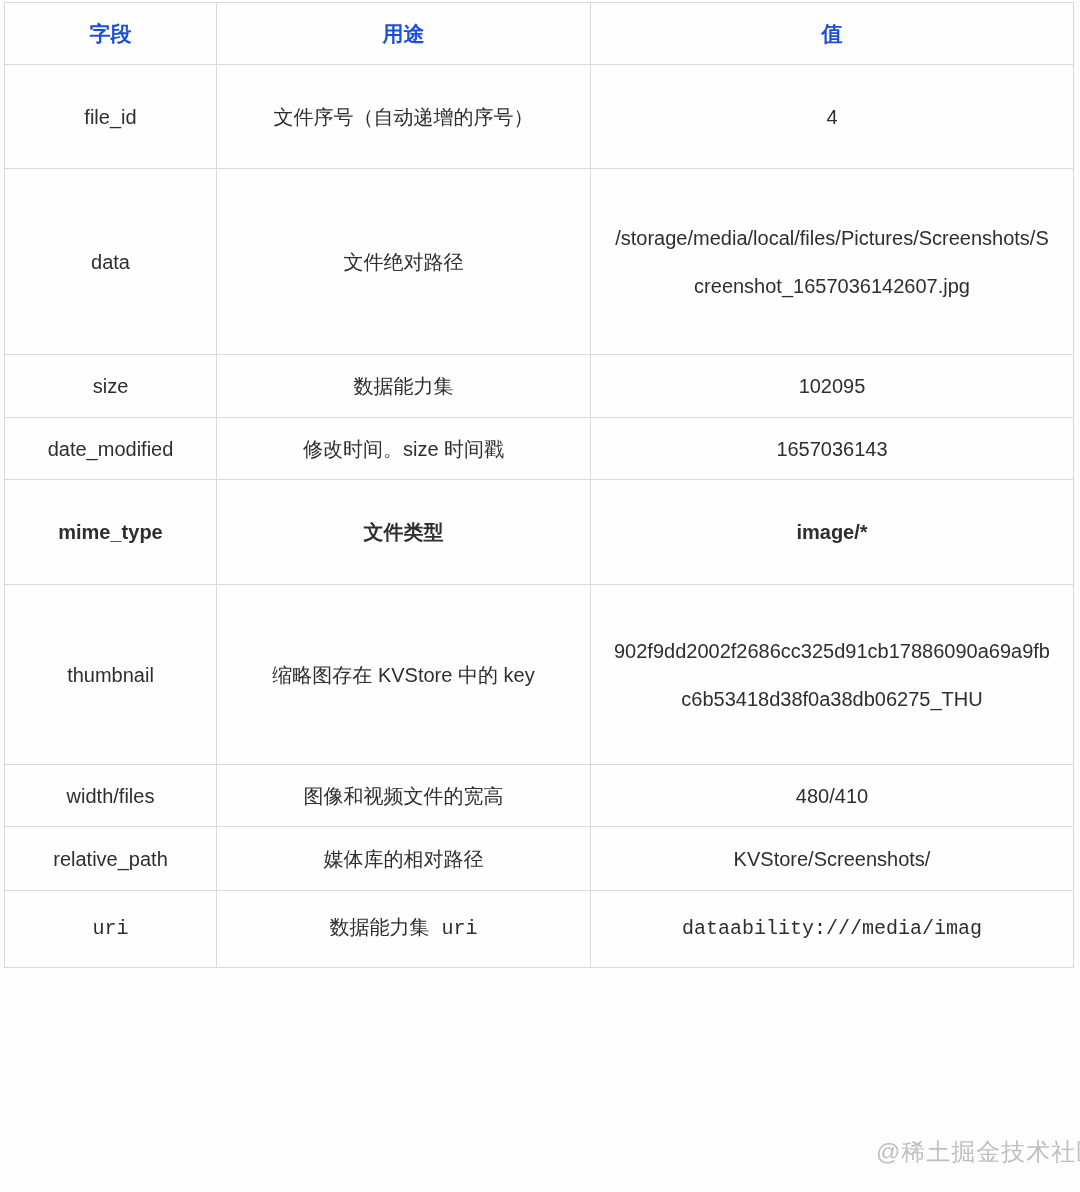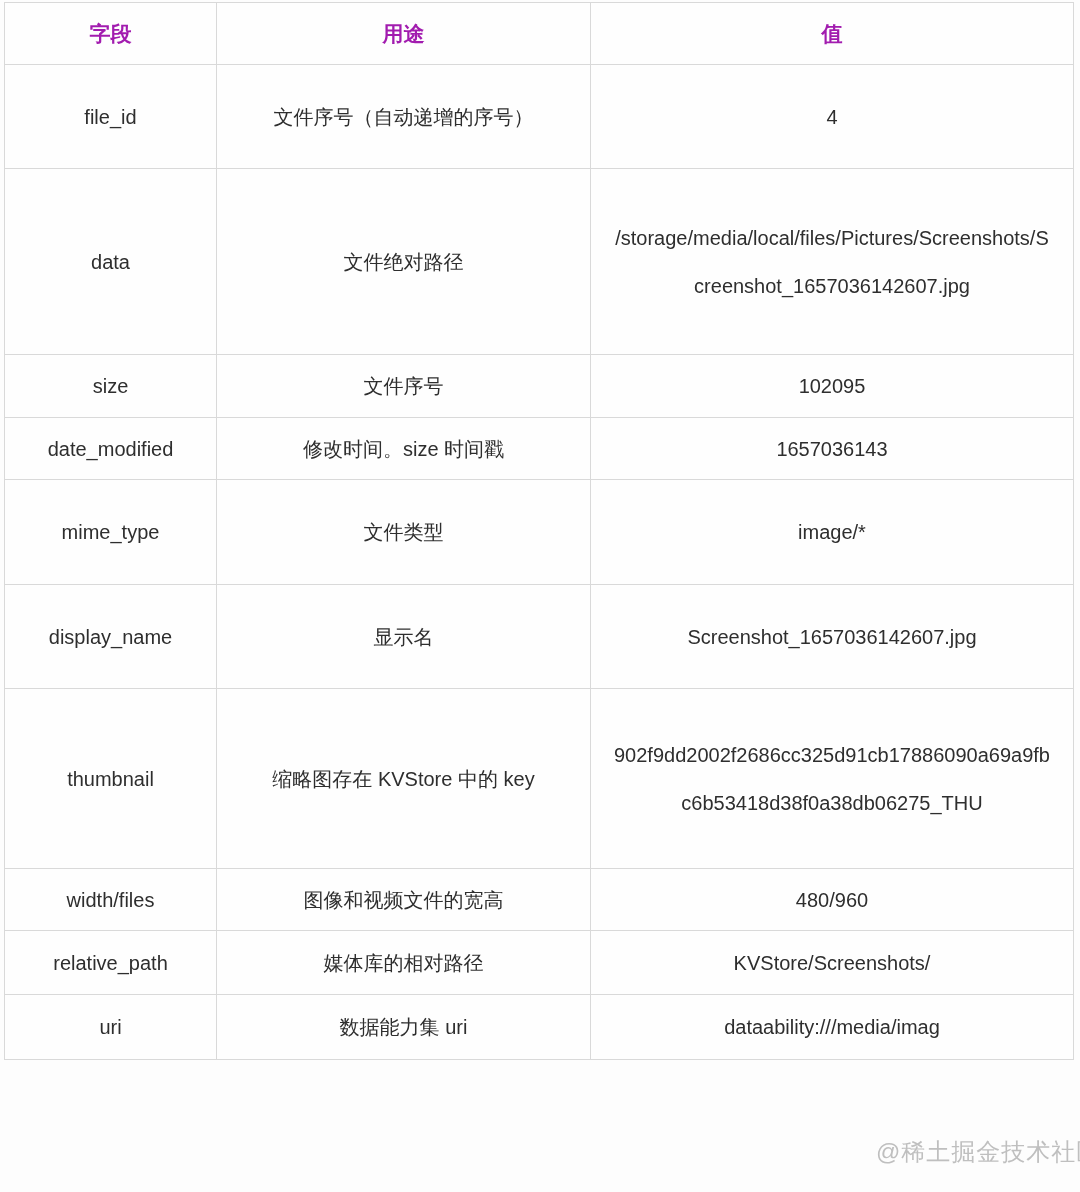--- a/index.html
+++ b/index.html
@@ -29,41 +29,41 @@
   th, td {
     border: 1px solid #d9d9d9;
     text-align: center;
     vertical-align: middle;
     font-size: 20px;
     background: #fefefe;
   }
   th {
     font-weight: bold;
     font-size: 21px;
-    color: #a21caf;
+    color: #1d4ed8;
   }
   td.value {
     padding: 0 22px;
     word-break: break-all;
     line-height: 2.4;
   }
   td.fieldcol, td.purpose {
     padding: 0 22px;
     line-height: 1.5;
   }
   
   tr.hh   { height: 62px; }
   tr.h104 { height: 104px; }
   tr.h186 { height: 186px; }
   tr.h63  { height: 63px; }
   tr.h64  { height: 64px; }
   tr.h62  { height: 62px; }
-  tr.h105 { height: 105px; }
+  tr.h105 { height: 105px; font-weight: bold; }
   tr.h180 { height: 180px; }
-  tr.h65  { height: 65px; }
+  tr.h65  { height: 77px; font-family: Liberation Mono, monospace; }
   .watermark {
     position: absolute;
     left: 876px;
     top: 1136px;
     font-size: 24px;
     color: #b5b5b5;
     opacity: 0.85;
     white-space: nowrap;
     z-index: 2;
     pointer-events: none;
@@ -93,47 +93,42 @@
         <td class="purpose">文件序号（自动递增的序号）</td>
         <td class="value">4</td>
       </tr>
       <tr class="h186">
         <td class="fieldcol">data</td>
         <td class="purpose">文件绝对路径</td>
         <td class="value">/storage/media/local/files/Pictures/Screenshots/Screenshot_1657036142607.jpg</td>
       </tr>
       <tr class="h63">
         <td class="fieldcol">size</td>
-        <td class="purpose">文件序号</td>
+        <td class="purpose">数据能力集</td>
         <td class="value">102095</td>
       </tr>
       <tr class="h62">
         <td class="fieldcol">date_modified</td>
         <td class="purpose">修改时间。size 时间戳</td>
         <td class="value">1657036143</td>
       </tr>
       <tr class="h105">
         <td class="fieldcol">mime_type</td>
         <td class="purpose">文件类型</td>
         <td class="value">image/*</td>
       </tr>
-      <tr class="h104">
-        <td class="fieldcol">display_name</td>
-        <td class="purpose">显示名</td>
-        <td class="value">Screenshot_1657036142607.jpg</td>
-      </tr>
       <tr class="h180">
         <td class="fieldcol">thumbnail</td>
         <td class="purpose">缩略图存在 KVStore 中的 key</td>
         <td class="value">902f9dd2002f2686cc325d91cb17886090a69a9fbc6b53418d38f0a38db06275_THU</td>
       </tr>
       <tr class="h62">
         <td class="fieldcol">width/files</td>
         <td class="purpose">图像和视频文件的宽高</td>
-        <td class="value">480/960</td>
+        <td class="value">480/410</td>
       </tr>
       <tr class="h64">
         <td class="fieldcol">relative_path</td>
         <td class="purpose">媒体库的相对路径</td>
         <td class="value">KVStore/Screenshots/</td>
       </tr>
       <tr class="h65">
         <td class="fieldcol">uri</td>
         <td class="purpose">数据能力集 uri</td>
         <td class="value">dataability:///media/imag</td>

